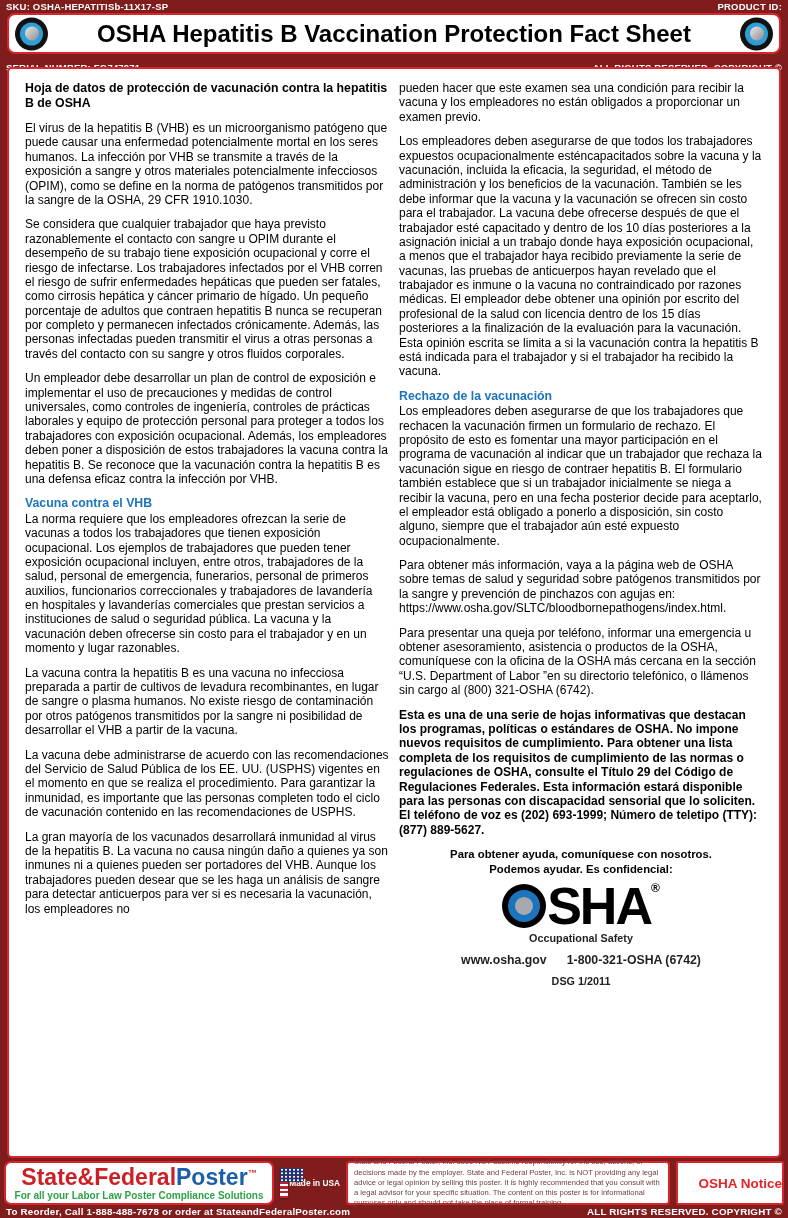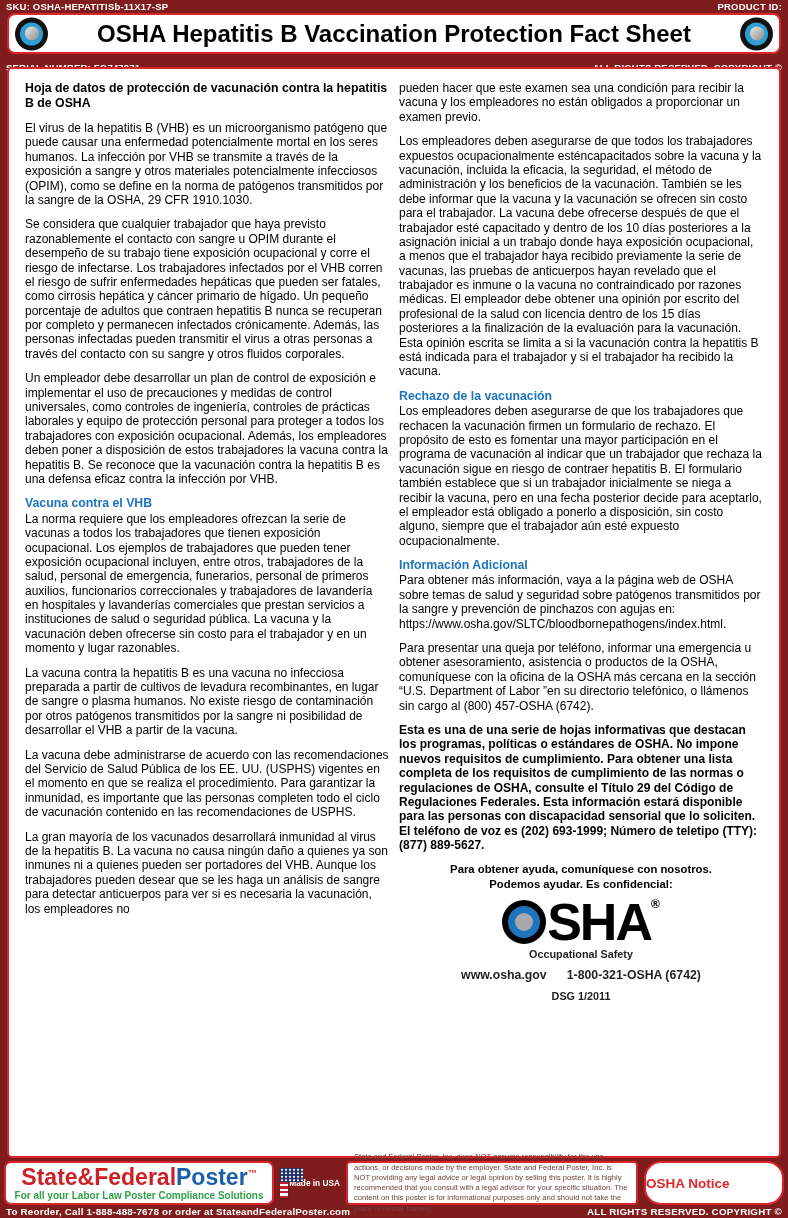--- a/index.html
+++ b/index.html
@@ -53,22 +53,22 @@
   .sfp-red { color: #cb2026; } .sfp-blue { color: #1b5faa; }
   .sfp-tm { font-size: 9px; color: #cb2026; vertical-align: super; font-weight: bold; }
   .sfp-tag { color: #2fa148; font-size: 10px; font-weight: bold; margin-top: 2px; white-space: nowrap; text-align: center; }
   .usa { width: 60px; display: flex; flex-direction: row; align-items: center; justify-content: center; gap: 1px; }
   .flag { width: 52px; height: 30px; position: relative; background: repeating-linear-gradient(180deg, #bf1f2e 0 2.3px, #fff 2.3px 4.6px); box-shadow: 0 1px 2px rgba(0,0,0,.35); }
   .canton { position: absolute; top: 0; left: 0; width: 23px; height: 14px; background-color: #23316e;
             background-image: radial-gradient(#fff .7px, transparent .9px); background-size: 4px 3.5px; }
   .usa-label { color: #fff; font-weight: bold; font-size: 8.3px; white-space: nowrap; }
   .disclaimer-box { flex: 1; background: #fff; border: 2px solid #d9252c; border-radius: 4px; padding: 14px 6px;
                     font-size: 7.6px; line-height: 1.35; color: #6e4040; display: flex; align-items: center; }
-  .notice-box { width: 140px; background: #fff; border: 2.5px solid #d9252c; border-radius: 17px; display: flex;
-                align-items: center; justify-content: flex-start; color: #e1252b; font-weight: bold; font-size: 13.5px; }
+  .notice-box { width: 108px; background: #fff; border: 2.5px solid #d9252c; border-radius: 2px; display: flex;
+                align-items: center; justify-content: flex-end; color: #e1252b; font-weight: bold; font-size: 13.5px; }
 
   .strip.bottom { bottom: 0; height: 13px; top: auto; font-size: 9.8px; }
 </style>
 </head>
 <body>
 
 <div class="page">
 
   <div class="strip top">
     <span>SKU: OSHA-HEPATITISb-11X17-SP</span>
@@ -106,23 +106,22 @@
       <p>La vacuna contra la hepatitis B es una vacuna no infecciosa preparada a partir de cultivos de levadura recombinantes, en lugar de sangre o plasma humanos. No existe riesgo de contaminación por otros patógenos transmitidos por la sangre ni posibilidad de desarrollar el VHB a partir de la vacuna.</p>
       <p>La vacuna debe administrarse de acuerdo con las recomendaciones del Servicio de Salud Pública de los EE. UU. (USPHS) vigentes en el momento en que se realiza el procedimiento. Para garantizar la inmunidad, es importante que las personas completen todo el ciclo de vacunación contenido en las recomendaciones de USPHS.</p>
       <p>La gran mayoría de los vacunados desarrollará inmunidad al virus de la hepatitis B. La vacuna no causa ningún daño a quienes ya son inmunes ni a quienes pueden ser portadores del VHB. Aunque los trabajadores pueden desear que se les haga un análisis de sangre para detectar anticuerpos para ver si es necesaria la vacunación, los empleadores no</p>
     </div>
 
     <div class="col">
       <p>pueden hacer que este examen sea una condición para recibir la vacuna y los empleadores no están obligados a proporcionar un examen previo.</p>
       <p>Los empleadores deben asegurarse de que todos los trabajadores expuestos ocupacionalmente esténcapacitados sobre la vacuna y la vacunación, incluida la eficacia, la seguridad, el método de administración y los beneficios de la vacunación. También se les debe informar que la vacuna y la vacunación se ofrecen sin costo para el trabajador. La vacuna debe ofrecerse después de que el trabajador esté capacitado y dentro de los 10 días posteriores a la asignación inicial a un trabajo donde haya exposición ocupacional, a menos que el trabajador haya recibido previamente la serie de vacunas, las pruebas de anticuerpos hayan revelado que el trabajador es inmune o la vacuna no contraindicado por razones médicas. El empleador debe obtener una opinión por escrito del profesional de la salud con licencia dentro de los 15 días posteriores a la finalización de la evaluación para la vacunación. Esta opinión escrita se limita a si la vacunación contra la hepatitis B está indicada para el trabajador y si el trabajador ha recibido la vacuna.</p>
       <h3 class="blue-heading">Rechazo de la vacunación</h3>
       <p>Los empleadores deben asegurarse de que los trabajadores que rechacen la vacunación firmen un formulario de rechazo. El propósito de esto es fomentar una mayor participación en el programa de vacunación al indicar que un trabajador que rechaza la vacunación sigue en riesgo de contraer hepatitis B. El formulario también establece que si un trabajador inicialmente se niega a recibir la vacuna, pero en una fecha posterior decide para aceptarlo, el empleador está obligado a ponerlo a disposición, sin costo alguno, siempre que el trabajador aún esté expuesto ocupacionalmente.</p>
-      <h3 class="blue-heading">Información Adicional</h3>
       <p>Para obtener más información, vaya a la página web de OSHA sobre temas de salud y seguridad sobre patógenos transmitidos por la sangre y prevención de pinchazos con agujas en: https://www.osha.gov/SLTC/bloodbornepathogens/index.html.</p>
-      <p>Para presentar una queja por teléfono, informar una emergencia u obtener asesoramiento, asistencia o productos de la OSHA, comuníquese con la oficina de la OSHA más cercana en la sección “U.S. Department of Labor ”en su directorio telefónico, o llámenos sin cargo al (800) 457-OSHA (6742).</p>
+      <p>Para presentar una queja por teléfono, informar una emergencia u obtener asesoramiento, asistencia o productos de la OSHA, comuníquese con la oficina de la OSHA más cercana en la sección “U.S. Department of Labor ”en su directorio telefónico, o llámenos sin cargo al (800) 321-OSHA (6742).</p>
       <p class="bold-para">Esta es una de una serie de hojas informativas que destacan los programas, políticas o estándares de OSHA. No impone nuevos requisitos de cumplimiento. Para obtener una lista completa de los requisitos de cumplimiento de las normas o regulaciones de OSHA, consulte el Título 29 del Código de Regulaciones Federales. Esta información estará disponible para las personas con discapacidad sensorial que lo soliciten. El teléfono de voz es (202) 693-1999; Número de teletipo (TTY): (877) 889-5627.</p>
       <div class="help-center">
         <div>Para obtener ayuda, comuníquese con nosotros.</div>
         <div>Podemos ayudar. Es confidencial:</div>
       </div>
 
       <div class="osha-logo">
         <div class="osha-wordmark">
           <span class="osha-o">
               <span class="osha-o-blue">

